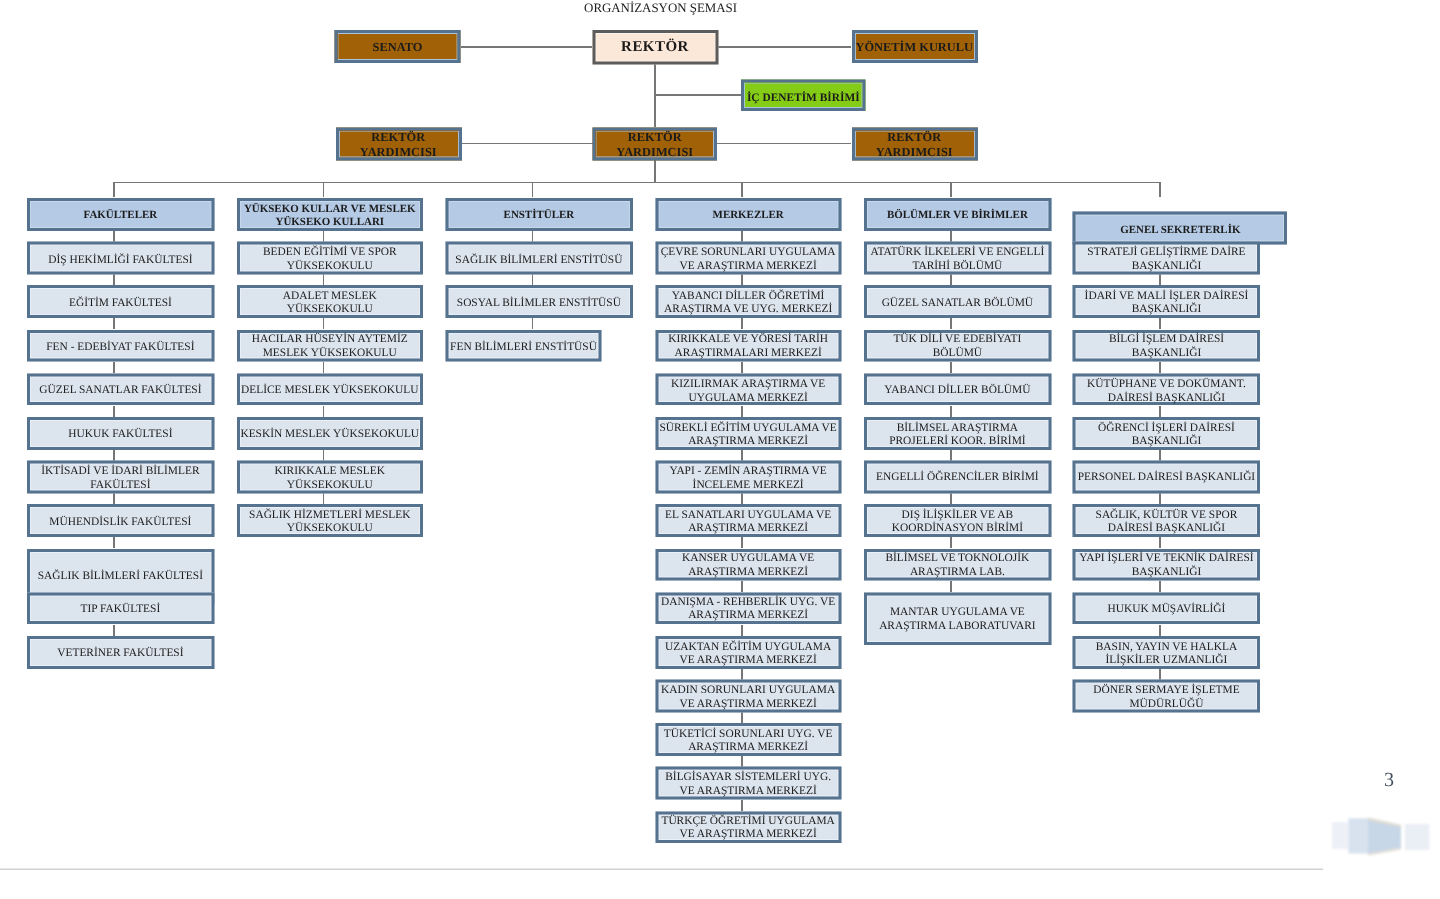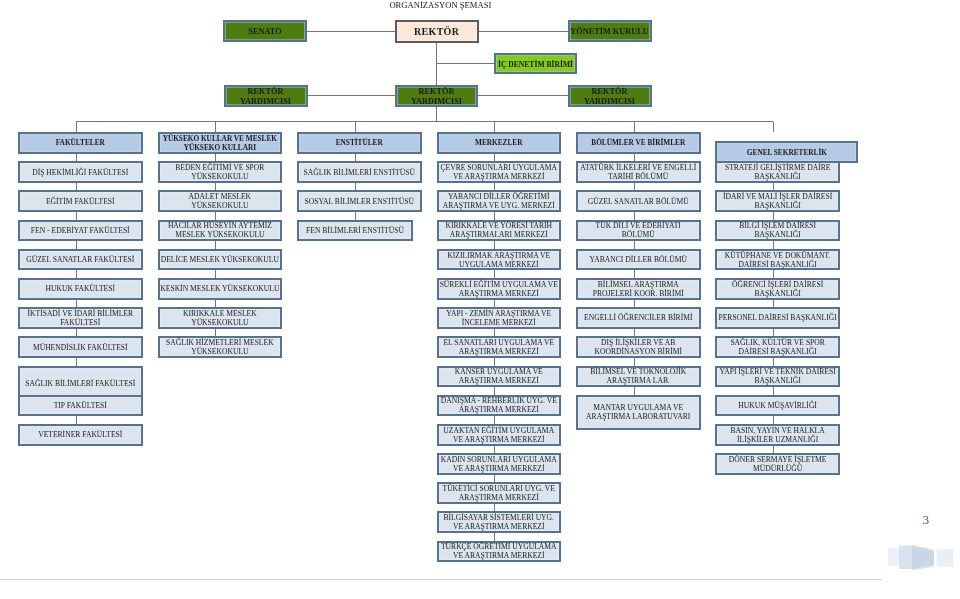--- a/index.html
+++ b/index.html
@@ -12,21 +12,21 @@
   svg#connectors{position:absolute;left:0;top:0;width:960px;height:599px;pointer-events:none;}
 
   .node{position:absolute;box-sizing:border-box;
         border:2px solid #55738f;
         display:flex;align-items:center;justify-content:center;
         text-align:center;color:#1b1b1b;white-space:nowrap;}
   .node > .lines{display:block;width:100%;position:relative;top:0.9px;}
 
   .n-leaf{background:#dce4ee;box-shadow:inset 0 0 0 0.6px #eaf0f7;font-size:7.6px;line-height:1.18;}
   .n-head{background:#b5cae5;box-shadow:inset 0 0 0 0.6px #c8d9ec;font-weight:bold;font-size:7.3px;line-height:1.18;}
-  .n-top{background:#4d7c0f;box-shadow:inset 0 0 0 0.6px #a9c4e0;font-weight:bold;font-size:8.25px;line-height:1.19;letter-spacing:0.002em;}
+  .n-top{background:#a16207;box-shadow:inset 0 0 0 0.6px #a9c4e0;font-weight:bold;font-size:8.25px;line-height:1.19;letter-spacing:0.002em;}
   .n-rektor{background:#fce8d8;box-shadow:inset 0 0 0 0.6px #fdf3e9;font-weight:bold;font-size:10px;letter-spacing:0.03em;border-color:#5c5c5c;}
   .n-small{background:#84cc16;box-shadow:inset 0 0 0 0.6px #a9c4e0;font-weight:bold;font-size:7.6px;letter-spacing:0;}
 
   #title{position:absolute;left:389.4px;top:0.4px;font-size:8.6px;color:#1c1c1c;
          white-space:nowrap;}
 
   #footer-rule{position:absolute;left:0px;top:578.7px;width:882px;height:1.1px;background:#d2d2d2;}
   #footer-text{position:absolute;left:594px;top:581.5px;font-size:13.1px;color:#e4e9f1;
                white-space:nowrap;}
   #page-number{position:absolute;left:922.6px;top:511.8px;font-size:13.4px;color:#44505f;}
@@ -259,21 +259,21 @@
       <div class="node n-leaf" style="left: 297px; top: 161.3px; width: 124.5px; height: 21.6px;">
         <span class="lines">
           <div>SAĞLIK BİLİMLERİ ENSTİTÜSÜ</div>
         </span>
       </div>
       <div class="node n-leaf" style="left: 297px; top: 190.48px; width: 124.5px; height: 21.6px;">
         <span class="lines">
           <div>SOSYAL BİLİMLER ENSTİTÜSÜ</div>
         </span>
       </div>
-      <div class="node n-leaf" style="left: 297px; top: 219.66px; width: 116px; height: 21.6px;">
+      <div class="node n-leaf" style="left: 297px; top: 219.66px; width: 104px; height: 21.6px;">
         <span class="lines">
           <div>FEN BİLİMLERİ ENSTİTÜSÜ</div>
         </span>
       </div>
       <div class="node n-head" style="left: 436.5px; top: 131.6px; width: 124.5px; height: 22.2px;">
         <span class="lines">
           <div>MERKEZLER</div>
         </span>
       </div>
       <div class="node n-leaf" style="left: 436.5px; top: 161.3px; width: 124.5px; height: 21.6px;">

